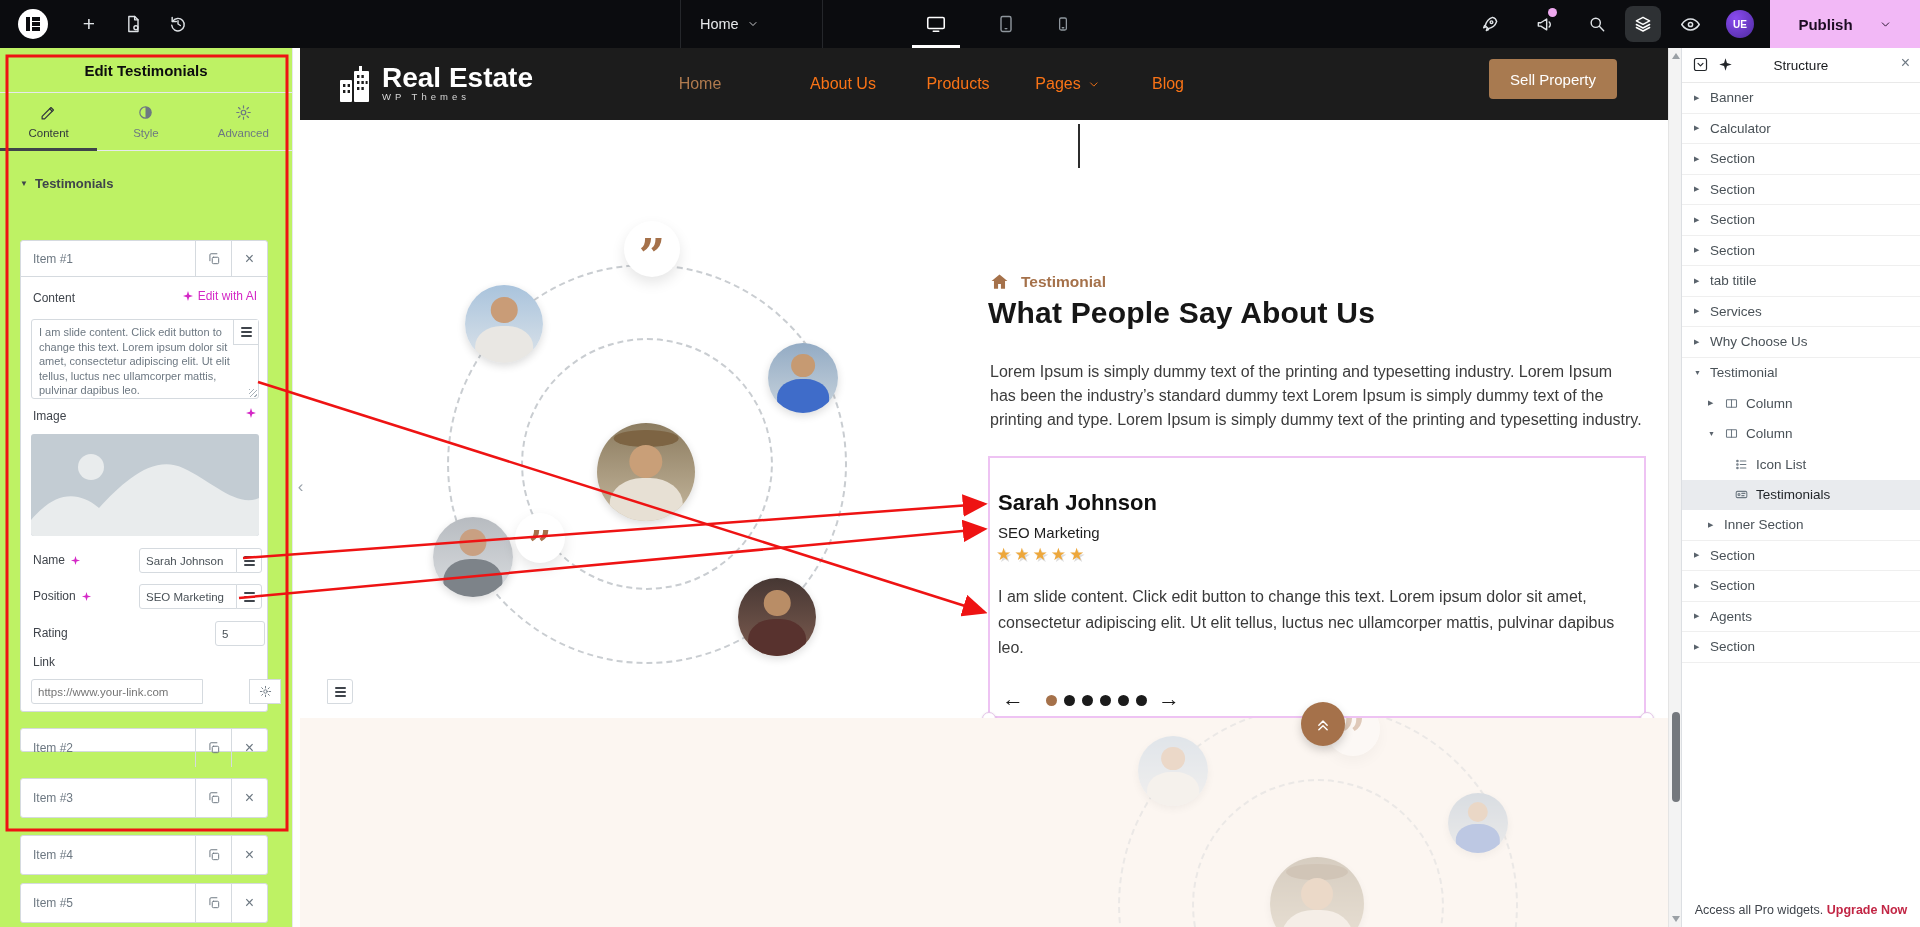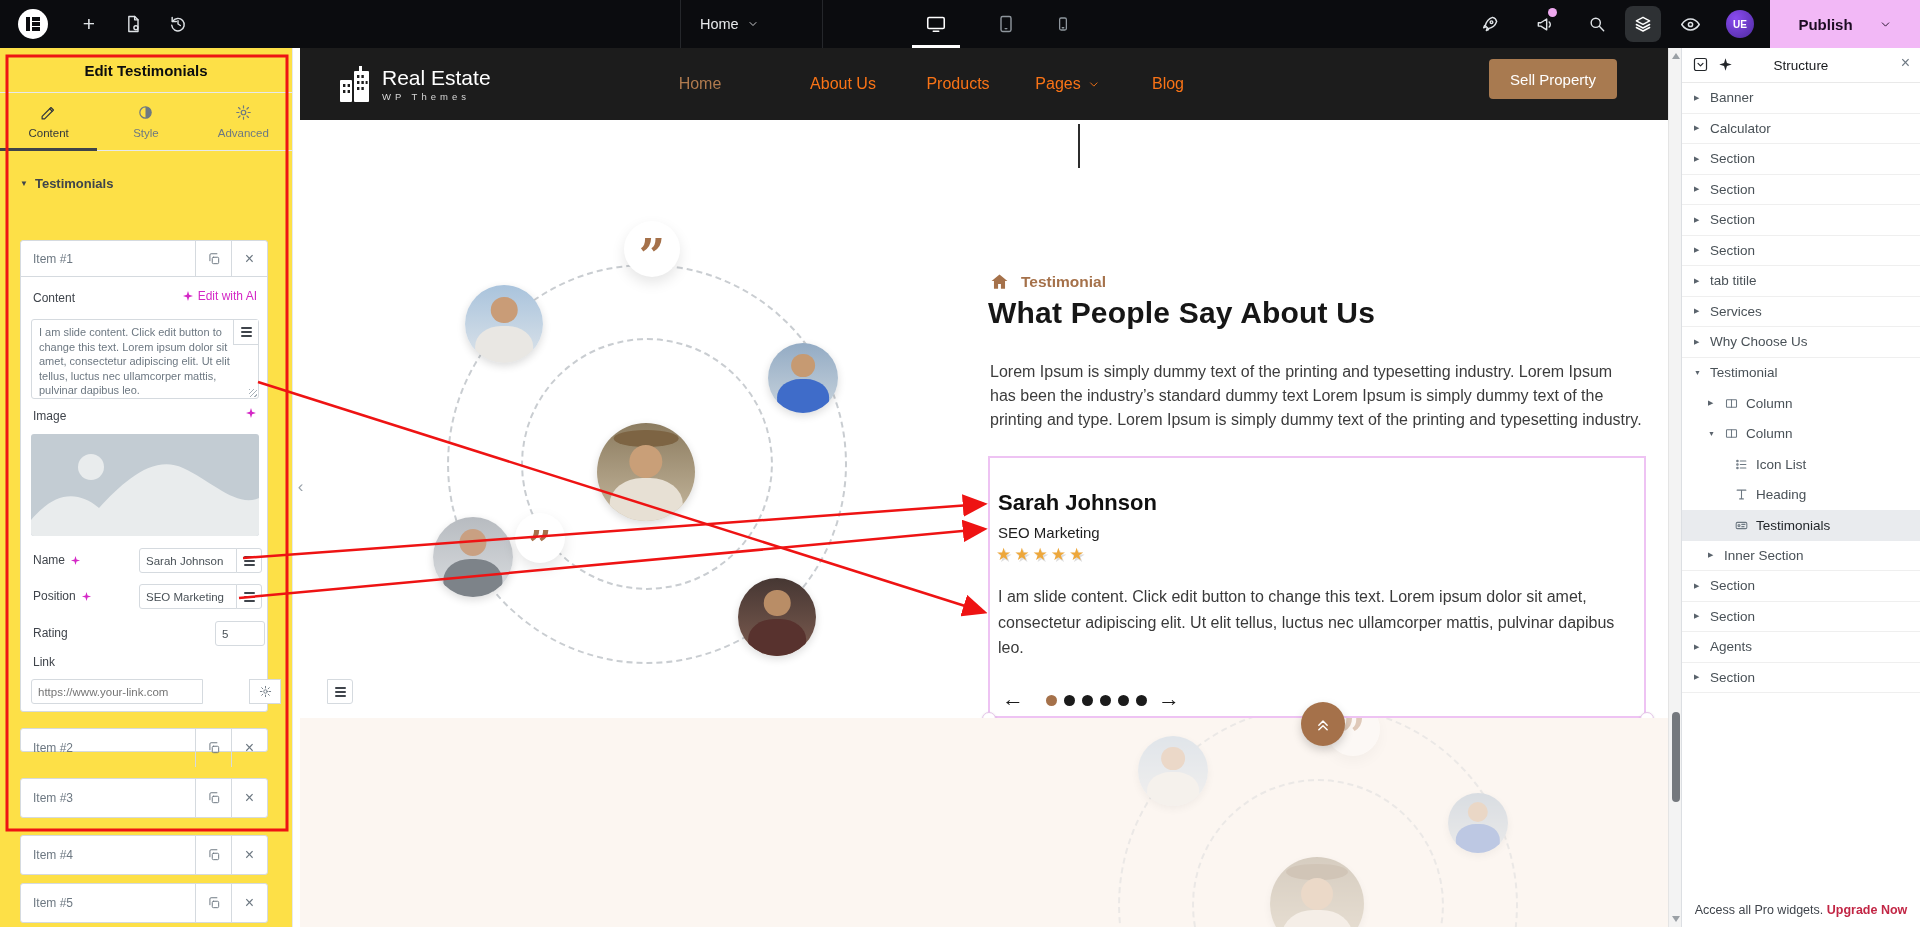--- a/index.html
+++ b/index.html
@@ -18,21 +18,21 @@
   .tb-home{position:absolute;left:700px;top:0;height:48px;display:flex;align-items:center;gap:8px;color:#e8eaec;font-size:14.5px;cursor:pointer;}
   .dev-underline{position:absolute;left:912px;top:45px;width:48px;height:3px;background:#fff;}
   .tb-dev{color:#8f969d;}
   .tb-dev.active{color:#fff;}
   .tb-badge{position:absolute;left:1548px;top:8px;width:9px;height:9px;border-radius:50%;background:#efa9ef;}
   .tb-layers{position:absolute;left:1625px;top:6px;width:36px;height:36px;border-radius:8px;background:#2e3134;display:flex;align-items:center;justify-content:center;color:#fff;cursor:pointer;}
   .tb-avatar{position:absolute;left:1726px;top:10px;width:28px;height:28px;border-radius:50%;background:radial-gradient(circle at 35% 30%,#8a4bf0,#4d2a9e);color:#fff;font-size:10px;font-weight:bold;display:flex;align-items:center;justify-content:center;cursor:pointer;}
   .tb-publish{position:absolute;left:1770px;top:0;width:150px;height:48px;background:#f2b8f6;color:#1c0b22;display:flex;align-items:center;justify-content:center;gap:26px;font-size:15px;font-weight:bold;cursor:pointer;}
 
   
-  .panel{position:absolute;left:0;top:48px;width:293px;height:879px;background:#fde047;border-right:1px solid #e6e9ec;box-sizing:border-box;}
+  .panel{position:absolute;left:0;top:48px;width:293px;height:879px;background:#bef264;border-right:1px solid #e6e9ec;box-sizing:border-box;}
   .p-title{position:absolute;left:0;top:0;width:100%;height:45px;border-bottom:1px solid #e6e9ec;box-sizing:border-box;display:flex;align-items:center;justify-content:center;font-size:15px;font-weight:bold;color:#0c0d0e;}
   .p-tabs{position:absolute;left:0;top:45px;width:100%;height:58px;border-bottom:1px solid #e6e9ec;box-sizing:border-box;display:flex;}
   .p-tab{flex:1;display:flex;flex-direction:column;align-items:center;justify-content:center;gap:6px;color:#6d7882;font-size:11.5px;cursor:pointer;position:relative;}
   .p-tab.active{color:#32373c;}
   .p-tab.active::after{content:"";position:absolute;left:0;bottom:-1px;width:100%;height:3px;background:#3f444a;}
   .p-sect{position:absolute;left:20px;top:128px;display:flex;align-items:center;gap:7px;font-size:13px;font-weight:bold;color:#3f444b;cursor:pointer;}
   .p-sect .tri{font-size:8px;color:#3f444b;}
   .itembox{position:absolute;left:20px;width:248px;border:1px solid #d5dadf;border-radius:3px;box-sizing:border-box;background:#fff;}
   .ihead{position:relative;height:35px;display:flex;align-items:center;}
   .ihead .ilab{flex:1;padding-left:12px;font-size:12px;color:#6d7882;}
@@ -51,21 +51,21 @@
   .bars::before{content:"";position:absolute;left:0;top:0;width:11px;height:2px;border-radius:1px;background:#3f444b;box-shadow:0 4px 0 #3f444b,0 8px 0 #3f444b;}
   .imgph{position:absolute;left:10px;top:193px;width:228px;height:102px;background:#c3ccd3;border-radius:3px;overflow:hidden;cursor:pointer;}
   .fgroup{position:absolute;display:flex;}
   .tin{height:25px;border:1px solid #d5dadf;border-radius:3px 0 0 3px;font-family:"Liberation Sans",sans-serif;font-size:11.5px;color:#495157;padding:0 6px;box-sizing:border-box;background:#fff;outline:none;}
   .dynbtn{width:26px;height:25px;margin-left:-1px;border:1px solid #d5dadf;border-radius:0 3px 3px 0;box-sizing:border-box;background:#fff;display:flex;align-items:center;justify-content:center;cursor:pointer;}
   .gearbtn{width:32px;height:25px;margin-left:-1px;border:1px solid #d5dadf;box-sizing:border-box;background:#fff;display:flex;align-items:center;justify-content:center;color:#6d7882;cursor:pointer;}
 
   
   .sitenav{position:absolute;left:300px;top:48px;width:1368px;height:72px;background:#1c1c1c;}
   .brand{position:absolute;left:38px;top:16px;display:flex;gap:10px;align-items:center;color:#fff;}
-  .brand-name{font-size:21px;font-weight:normal;line-height:22px;}
+  .brand-name{font-size:28px;font-weight:bold;line-height:22px;}
   .brand-sub{font-size:9.5px;letter-spacing:4px;color:#d8d8d8;margin-top:2px;}
   .nlink{position:absolute;top:0;height:72px;display:flex;align-items:center;transform:translateX(-50%);color:#f97316;font-size:16px;cursor:pointer;gap:7px;}
   .nlink.active{color:#b07a4e;}
   .cta{position:absolute;left:1189px;top:11px;width:128px;height:40px;background:#a87a50;border-radius:4px;color:#fff;font-size:15px;display:flex;align-items:center;justify-content:center;cursor:pointer;}
 
   
   .dashcirc{position:absolute;border:2px dashed #c9cdd1;border-radius:50%;box-sizing:border-box;}
   .qbadge{position:absolute;background:#fff;border-radius:50%;box-shadow:0 6px 14px rgba(0,0,0,.10);display:flex;align-items:center;justify-content:center;}
   .qbadge span{font-family:"DejaVu Serif",serif;font-weight:bold;color:#a5714a;line-height:0;margin-top:14px;}
   .avatar{position:absolute;border-radius:50%;overflow:hidden;box-shadow:0 3px 8px rgba(0,0,0,.14);}
@@ -629,28 +629,20 @@
               <circle cx="5.5" cy="6.5" r="1.2"></circle>
               <path d="M10 6.5h9"></path>
               <circle cx="5.5" cy="12" r="1.2"></circle>
               <path d="M10 12h9"></path>
               <circle cx="5.5" cy="17.5" r="1.2"></circle>
               <path d="M10 17.5h9"></path>
             </svg>
           </span>
         <span class="slabel">Icon List</span>
       </div>
-      <div class="srow lvl2">
-        <span class="tic">
-            <svg class="ic" width="15" height="15" viewBox="0 0 24 24">
-              <path d="M5 5h14M12 5v14M9 19h6"></path>
-            </svg>
-          </span>
-        <span class="slabel">Heading</span>
-      </div>
       <div class="srow lvl2 sel">
         <span class="tic">
             <svg class="ic" width="15" height="15" viewBox="0 0 24 24">
               <rect x="3.5" y="7" width="17" height="10" rx="2"></rect>
               <circle cx="8" cy="12" r="1.6"></circle>
               <path d="M12.5 10.2h5M12.5 13.8h3.6"></path>
             </svg>
           </span>
         <span class="slabel">Testimonials</span>
       </div>

